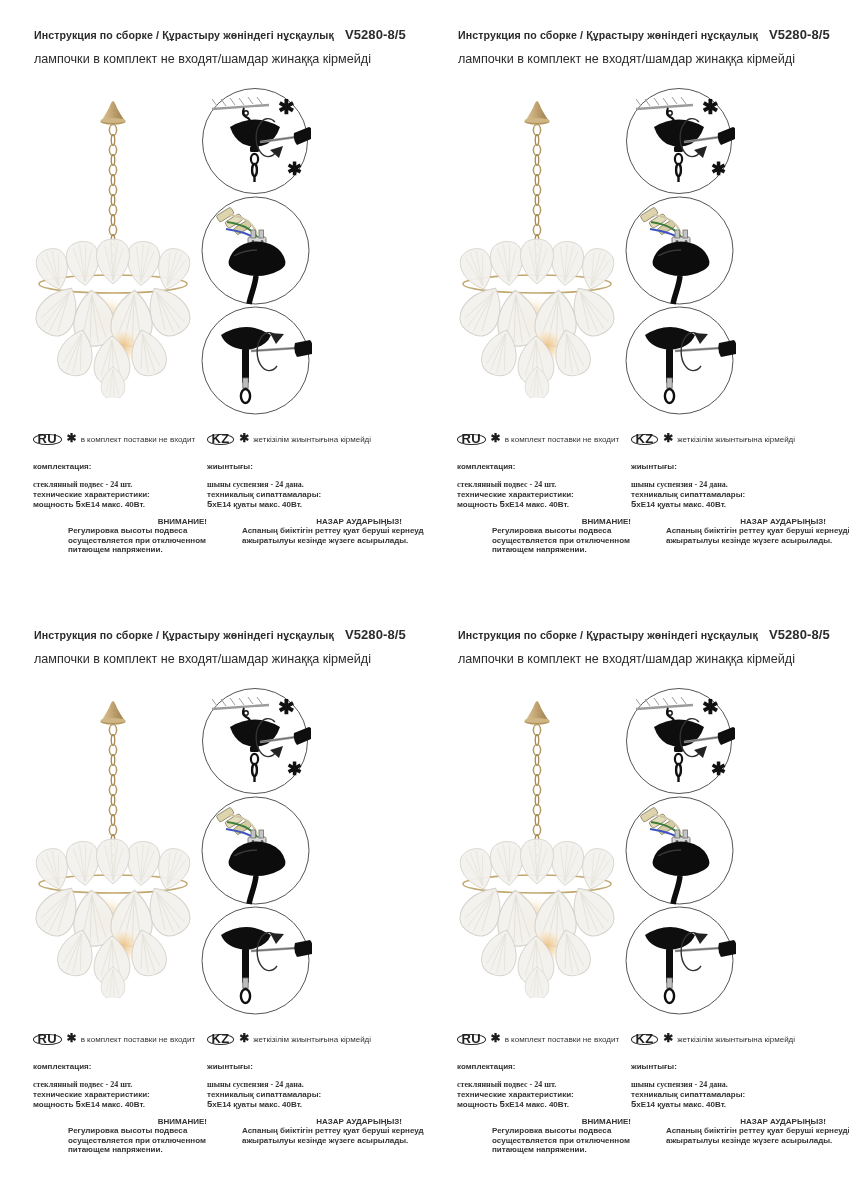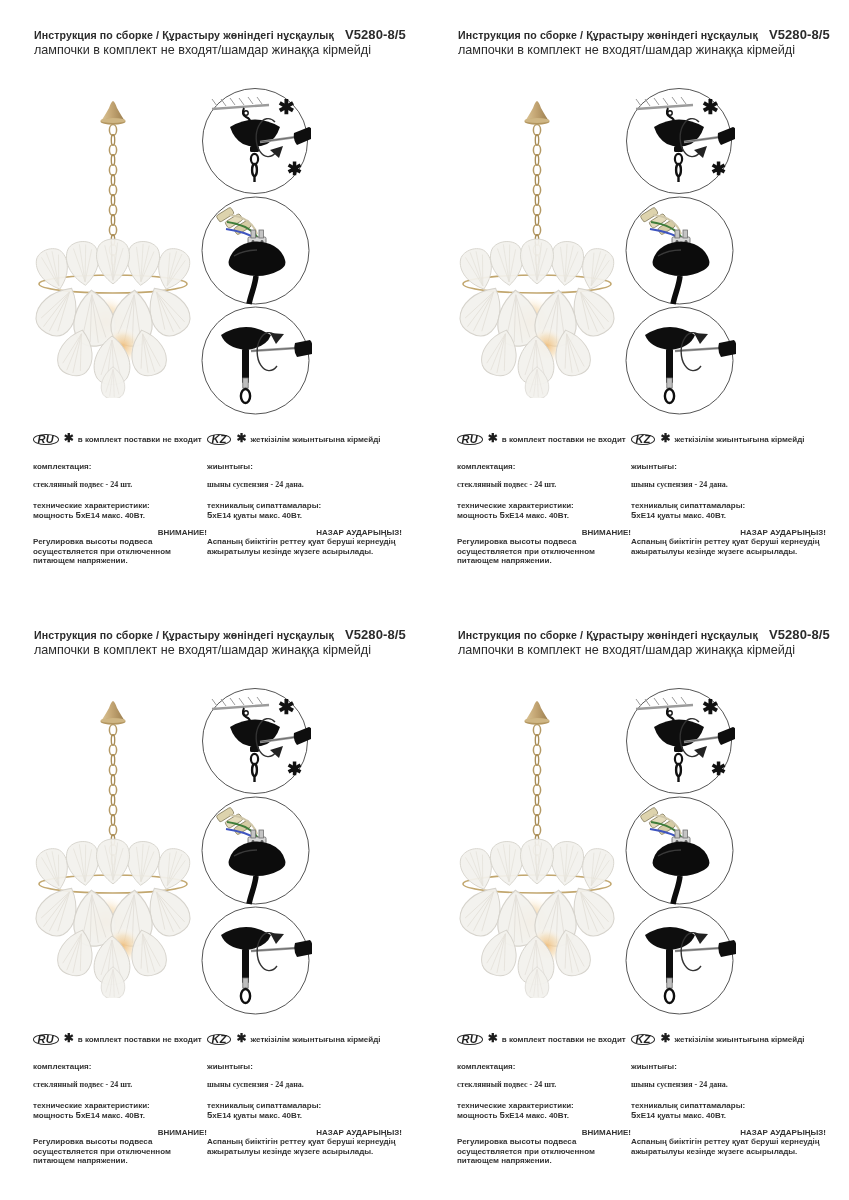--- a/index.html
+++ b/index.html
@@ -2,40 +2,40 @@
 <html><head>
 <meta charset="utf-8">
 <style>
   html,body{margin:0;padding:0;background:#fff;}
   body{width:849px;height:1200px;font-family:"Liberation Sans",sans-serif;color:#2b2b2b;overflow:hidden;}
   .grid{display:grid;grid-template-columns:424px 425px;grid-template-rows:600px 600px;width:849px;height:1200px;}
   .panel{position:relative;overflow:hidden;}
   .hdr{position:absolute;left:34px;top:27px;width:370px;}
   .hdr-l1{font-size:10.6px;font-weight:bold;letter-spacing:.1px;white-space:nowrap;}
   .hdr-model{font-size:13px;font-weight:bold;margin-left:11px;}
-  .hdr-l2{font-size:12.6px;margin-top:1px;white-space:nowrap;}
+  .hdr-l2{font-size:12.6px;margin-top:10px;white-space:nowrap;}
   .chandelier{position:absolute;left:28px;top:96px;}
   .step{position:absolute;left:199px;}
   .step1{top:86px;}
   .step2{top:194px;}
   .step3{top:304px;}
   .textcols{position:absolute;left:33px;top:433px;width:375px;display:flex;}
   .col{font-size:8px;font-weight:bold;line-height:9.5px;color:#333;}
   .col-ru{width:174px;}
   .col-kz{width:195px;}
   .noterow{display:flex;align-items:center;height:13px;}
-  .badge{display:inline-block;border:1.2px solid #2e2e2e;border-radius:50%;font-size:11px;font-weight:bold;font-style:italic;padding:0 3.5px;line-height:8.6px;letter-spacing:.4px;color:#222;}
+  .badge{display:inline-block;border:1.2px solid #2e2e2e;border-radius:50%;font-size:13px;font-weight:bold;padding:0 3.5px;line-height:8.6px;letter-spacing:.4px;color:#222;}
   .star{font-size:12px;font-weight:bold;margin:0 4px 0 5px;position:relative;top:-1px;color:#1d1d1d;}
-  .note{font-size:8px;font-weight:bold;}
+  .note{font-size:8px;font-weight:normal;}
   .kit-label{margin-top:16px;}
   .kit-item{margin-top:8.5px;font-family:Liberation Serif, serif;}
-  .specs-label{margin-top:11px;}
+  .specs-label{}
   .power .num{font-size:9.6px;}
   .warn-title{margin-top:7px;text-align:right;}
-  .warn-line{width:178px;}
+  .warn-line{width:178px;margin-left:35px;}
   .col-kz .warn-line{width:192px;}
 </style>
 </head>
 <body>
 
 <div class="grid" id="grid">
   <div class="panel">
 
     <div class="hdr">
       <div class="hdr-l1"><span>Инструкция по сборке / Құрастыру жөніндегі нұсқаулық</span><span class="hdr-model">V5280-8/5</span></div>

